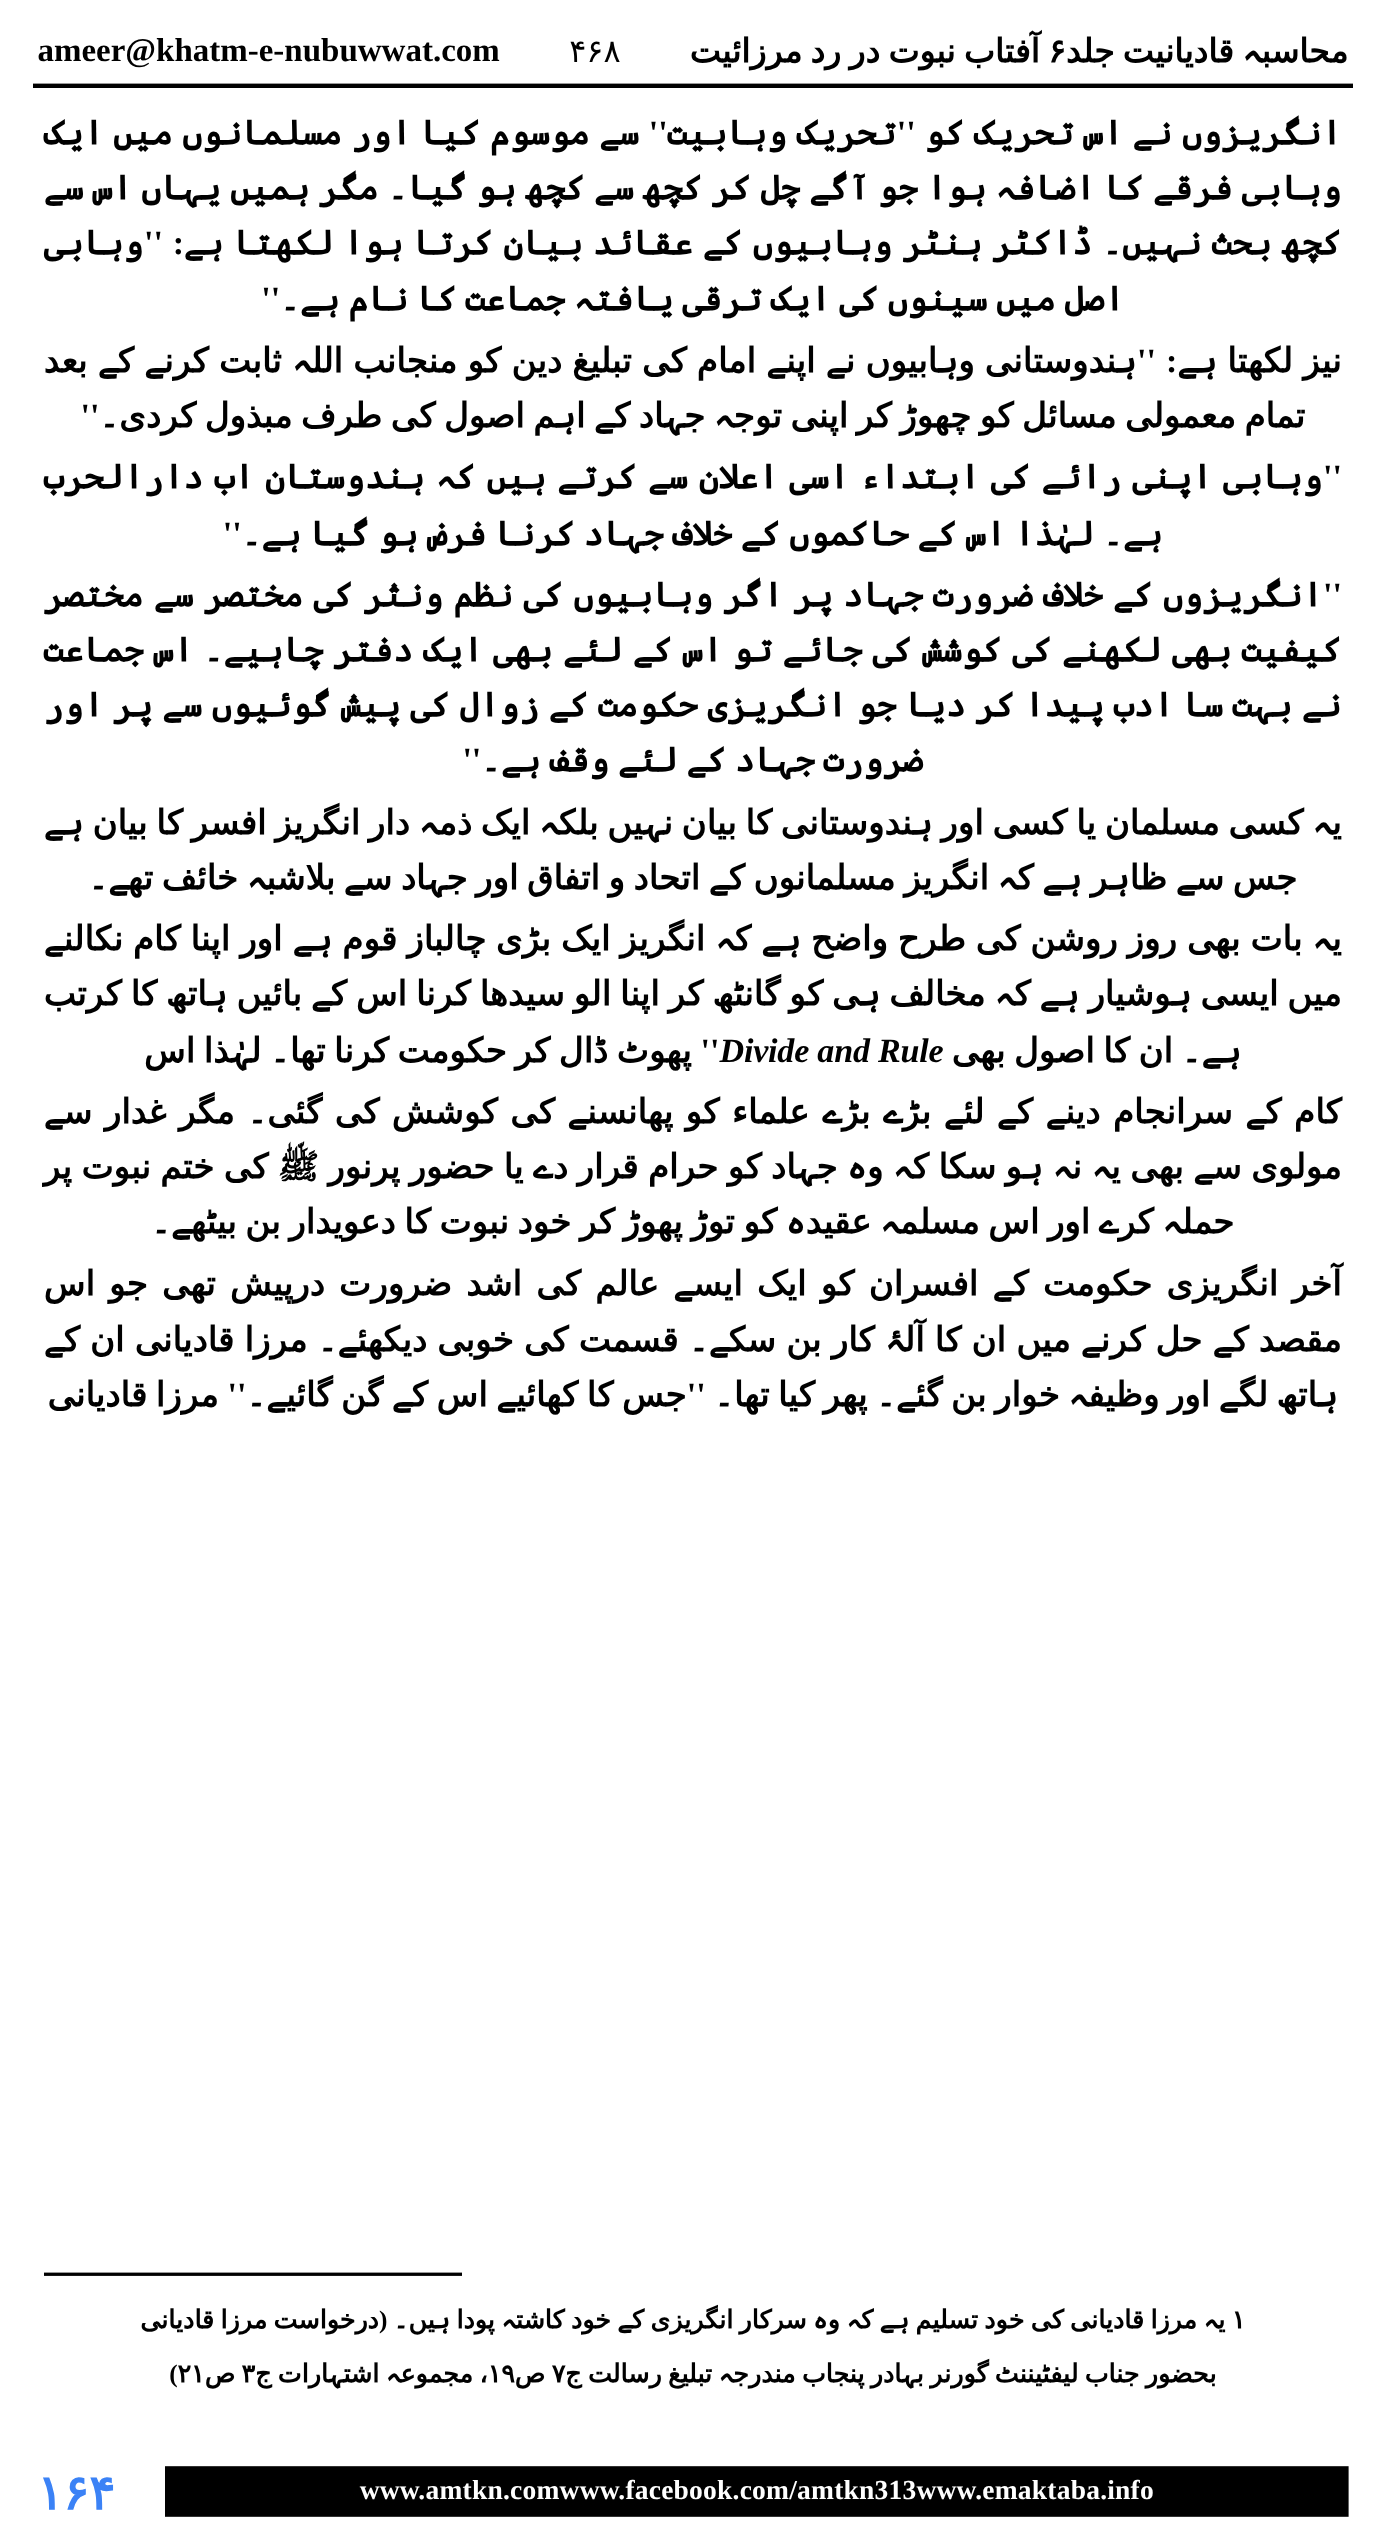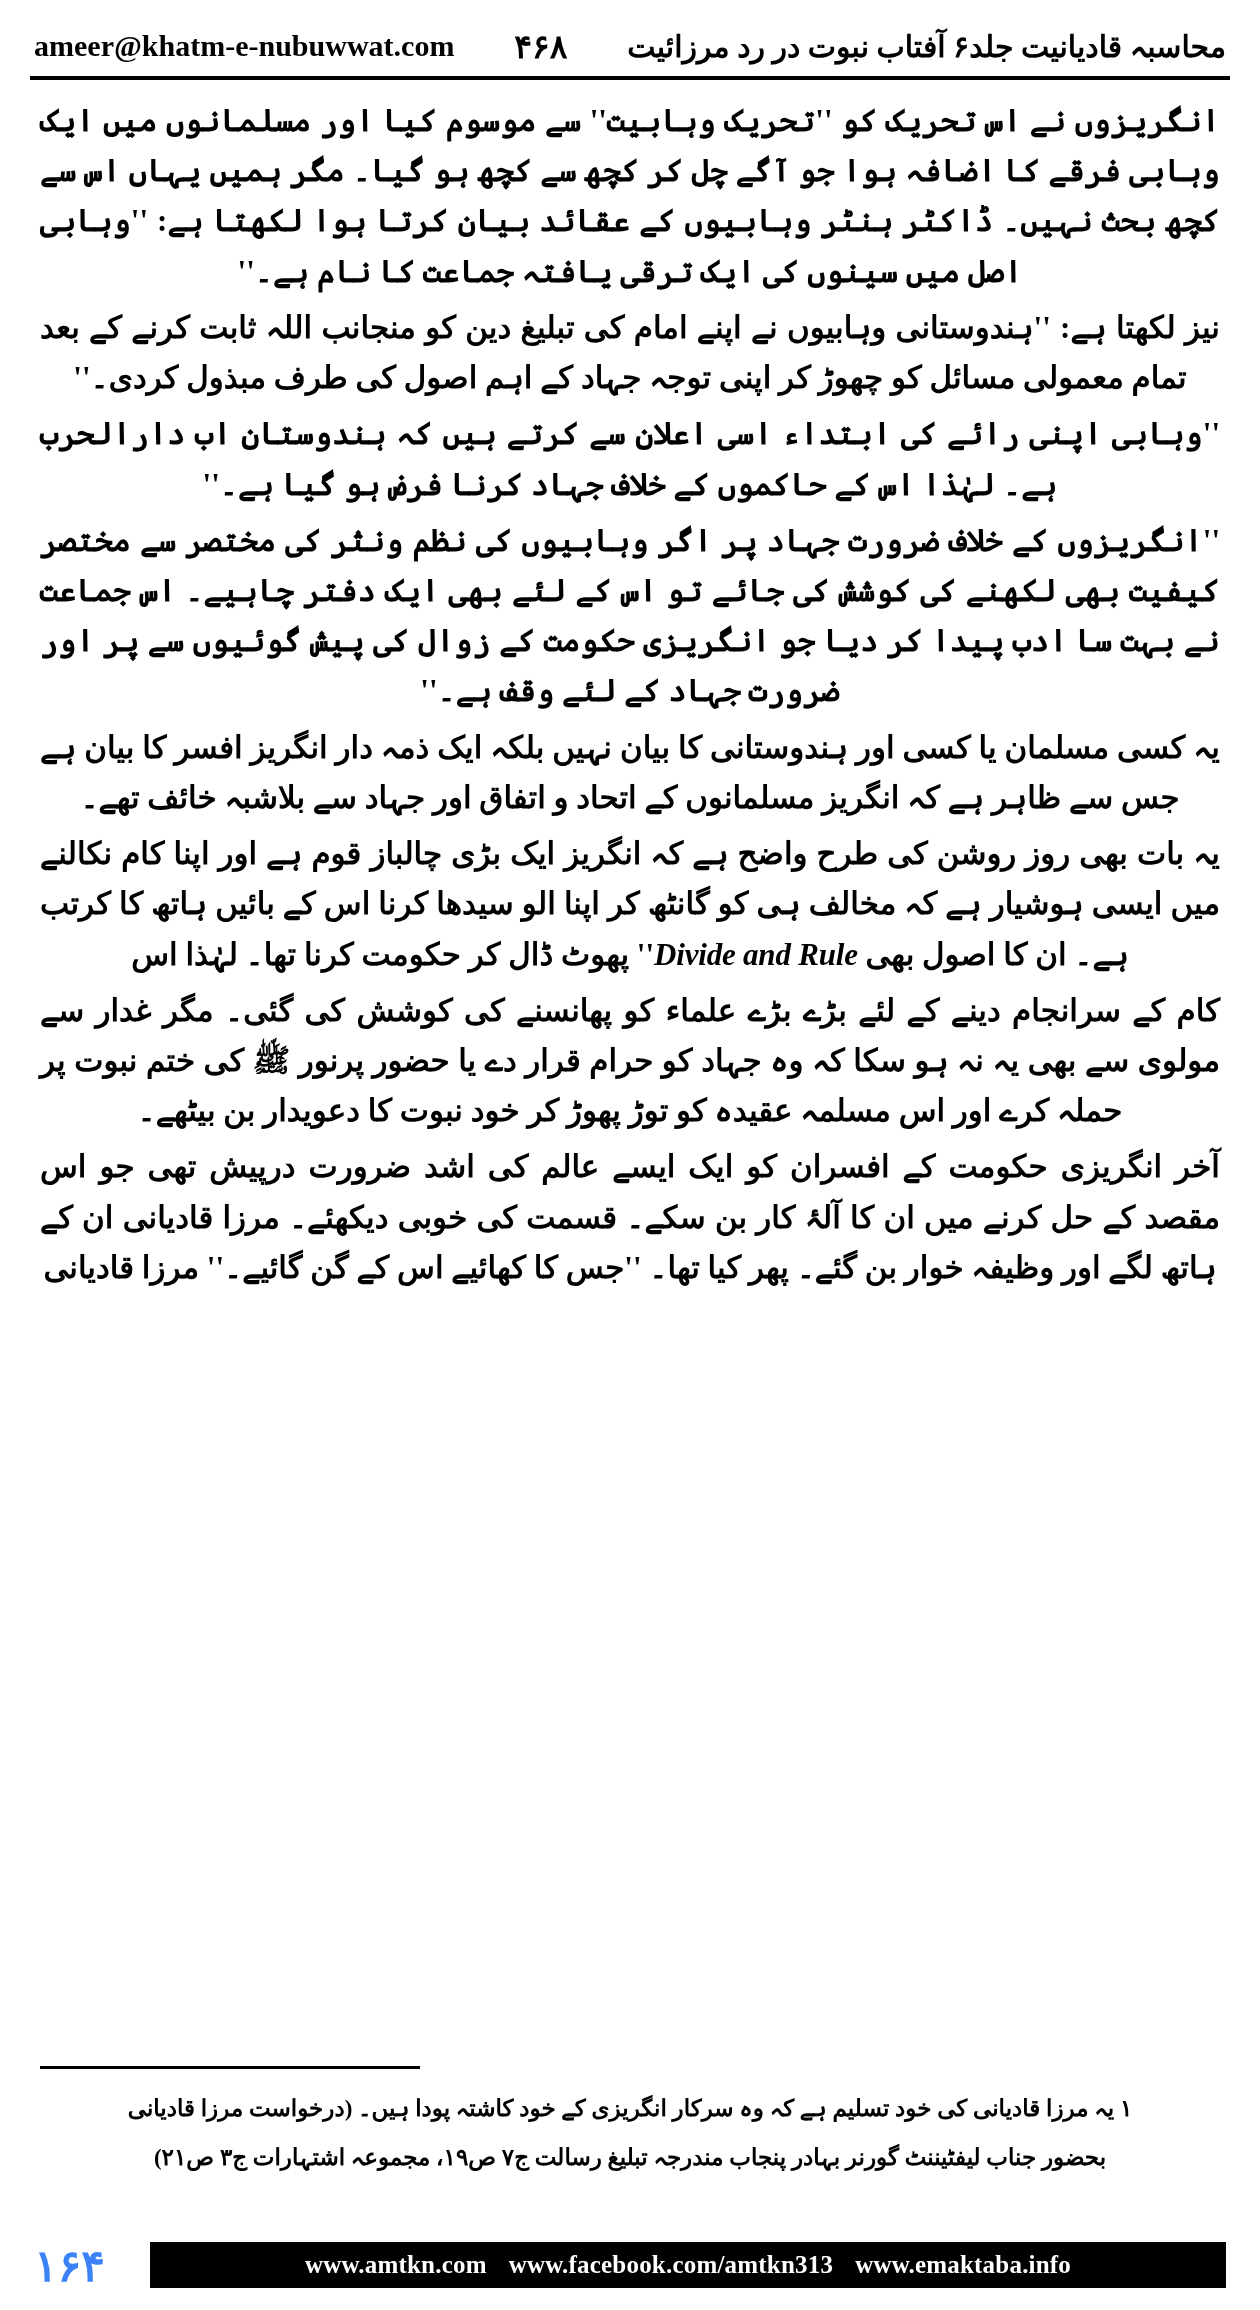--- a/index.html
+++ b/index.html
@@ -30,22 +30,22 @@
     direction: rtl;
   }
   .header-right {
     font-size: 30px;
     font-weight: bold;
     color: #000;
     white-space: nowrap;
     letter-spacing: -0.5px;
   }
   .header-center {
-    font-size: 33px;
-    font-weight: bold;
+    font-size: 29px;
+    font-weight: normal;
     color: #000;
     white-space: nowrap;
     padding: 0 10px;
   }
   .header-left {
     font-size: 30px;
     font-weight: bold;
     color: #000;
     direction: ltr;
     white-space: nowrap;
@@ -127,21 +127,20 @@
     position: absolute;
     left: 150px;
     right: 34px;
     bottom: 22px;
     height: 46px;
     background: #000;
     color: #fff;
     display: flex;
     align-items: center;
     justify-content: center;
-    gap: 22px;
     font-family: "Liberation Serif", serif;
     font-size: 25px;
     font-weight: bold;
     letter-spacing: 0.2px;
   }
   .footer-bar span { white-space: nowrap; }
 </style>
 </head>
 <body>
 

